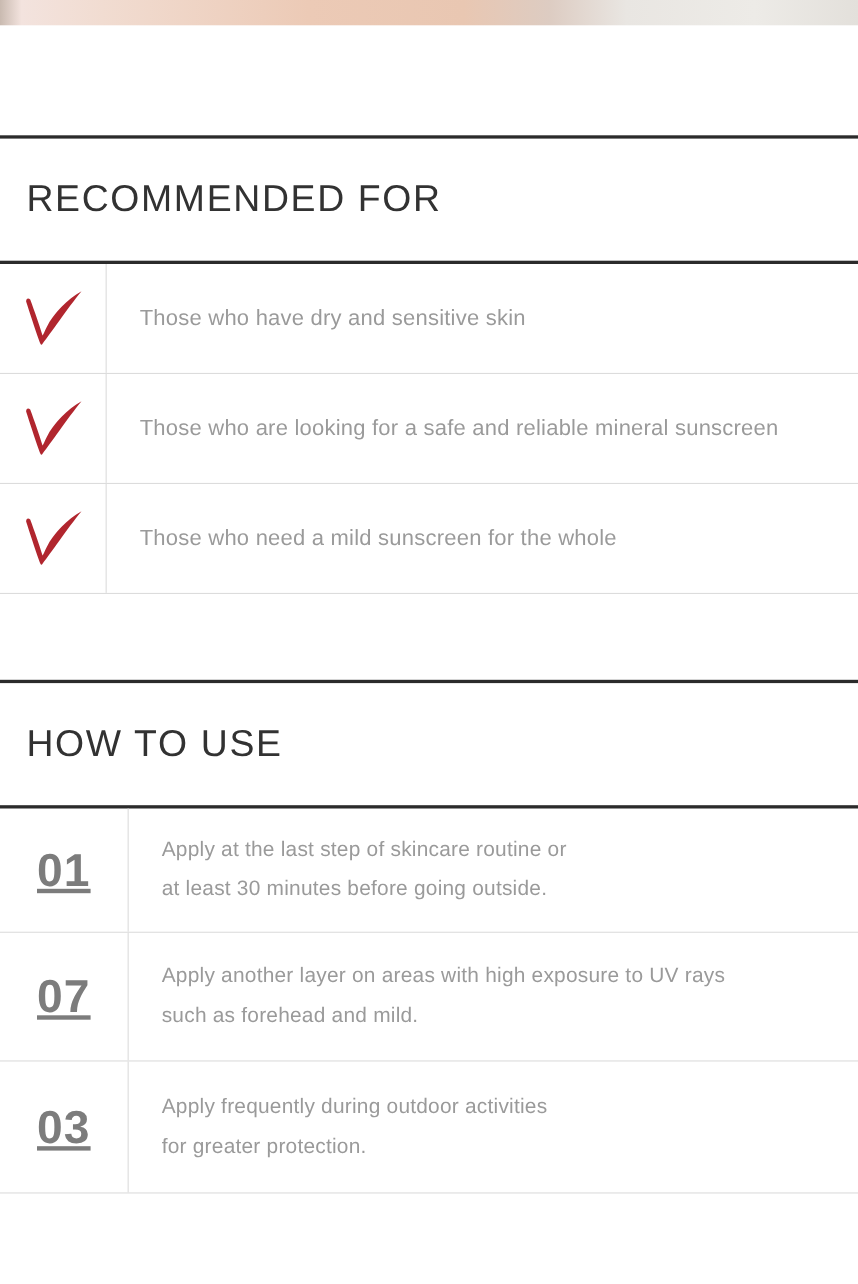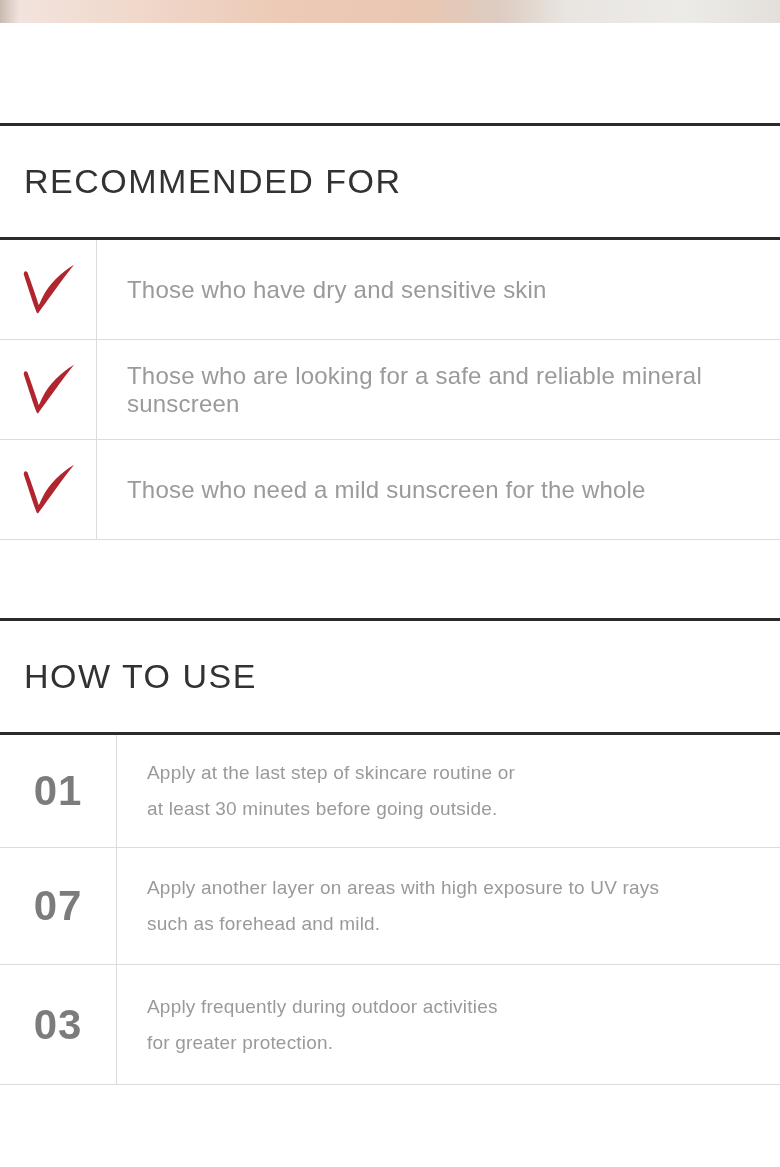--- a/index.html
+++ b/index.html
@@ -62,21 +62,21 @@
     align-items: center;
     justify-content: center;
   }
   .check-cell svg { width: 56px; height: 58px; display: block; }
   .check-cell svg path { fill: var(--accent-red); }
   .rec-text {
     flex: 1;
     display: flex;
     align-items: center;
     padding-left: 30px;
-    font-size: 24px;
+    font-size: 20px;
     color: var(--body-text);
     letter-spacing: 0.2px;
   }
 
   .mid-gap { height: 78px; }
 
   
   .step-row {
     display: flex;
     border-bottom: 1px solid var(--light-rule);
@@ -88,20 +88,21 @@
     width: 117px;
     flex: 0 0 117px;
     border-right: 1px solid var(--light-rule);
     display: flex;
     align-items: center;
     justify-content: center;
     font-size: 42px;
     font-weight: 700;
     letter-spacing: 1px;
     color: var(--step-number);
+    text-decoration: underline;
   }
   .step-text {
     flex: 1;
     display: flex;
     flex-direction: column;
     justify-content: center;
     padding-left: 30px;
     font-size: 19px;
     line-height: 36px;
     color: var(--body-text);

